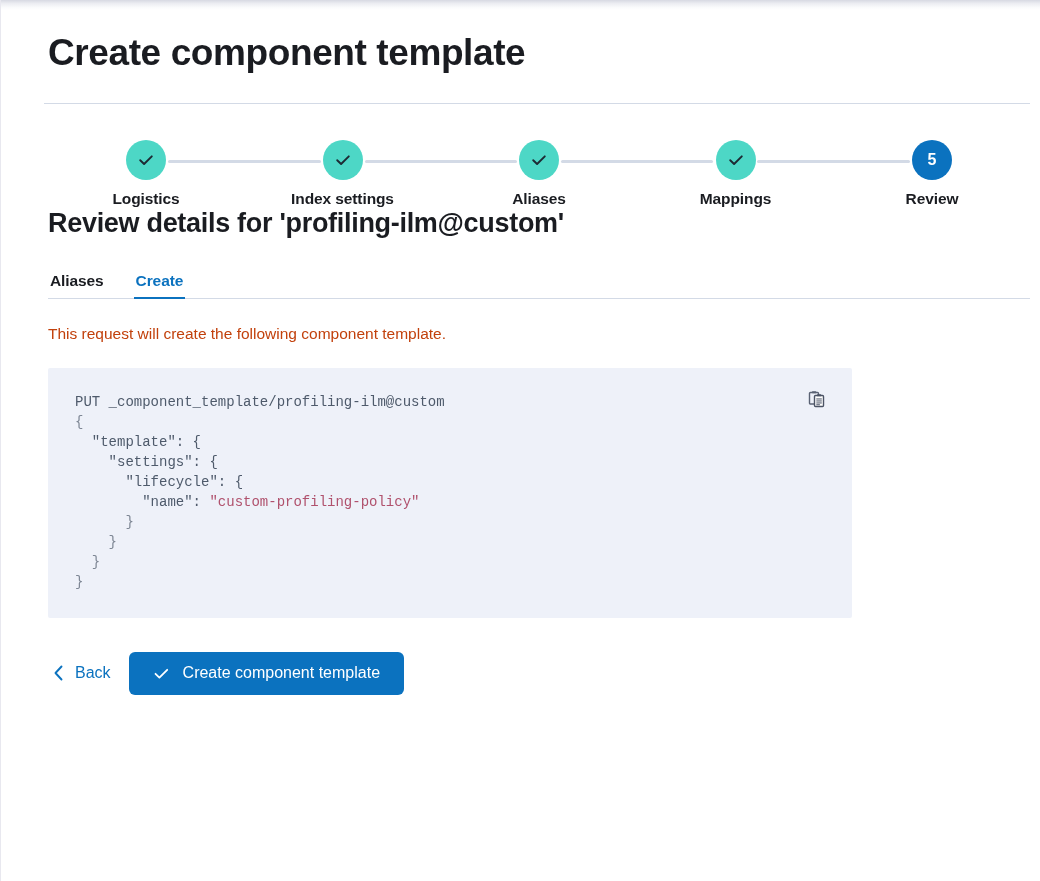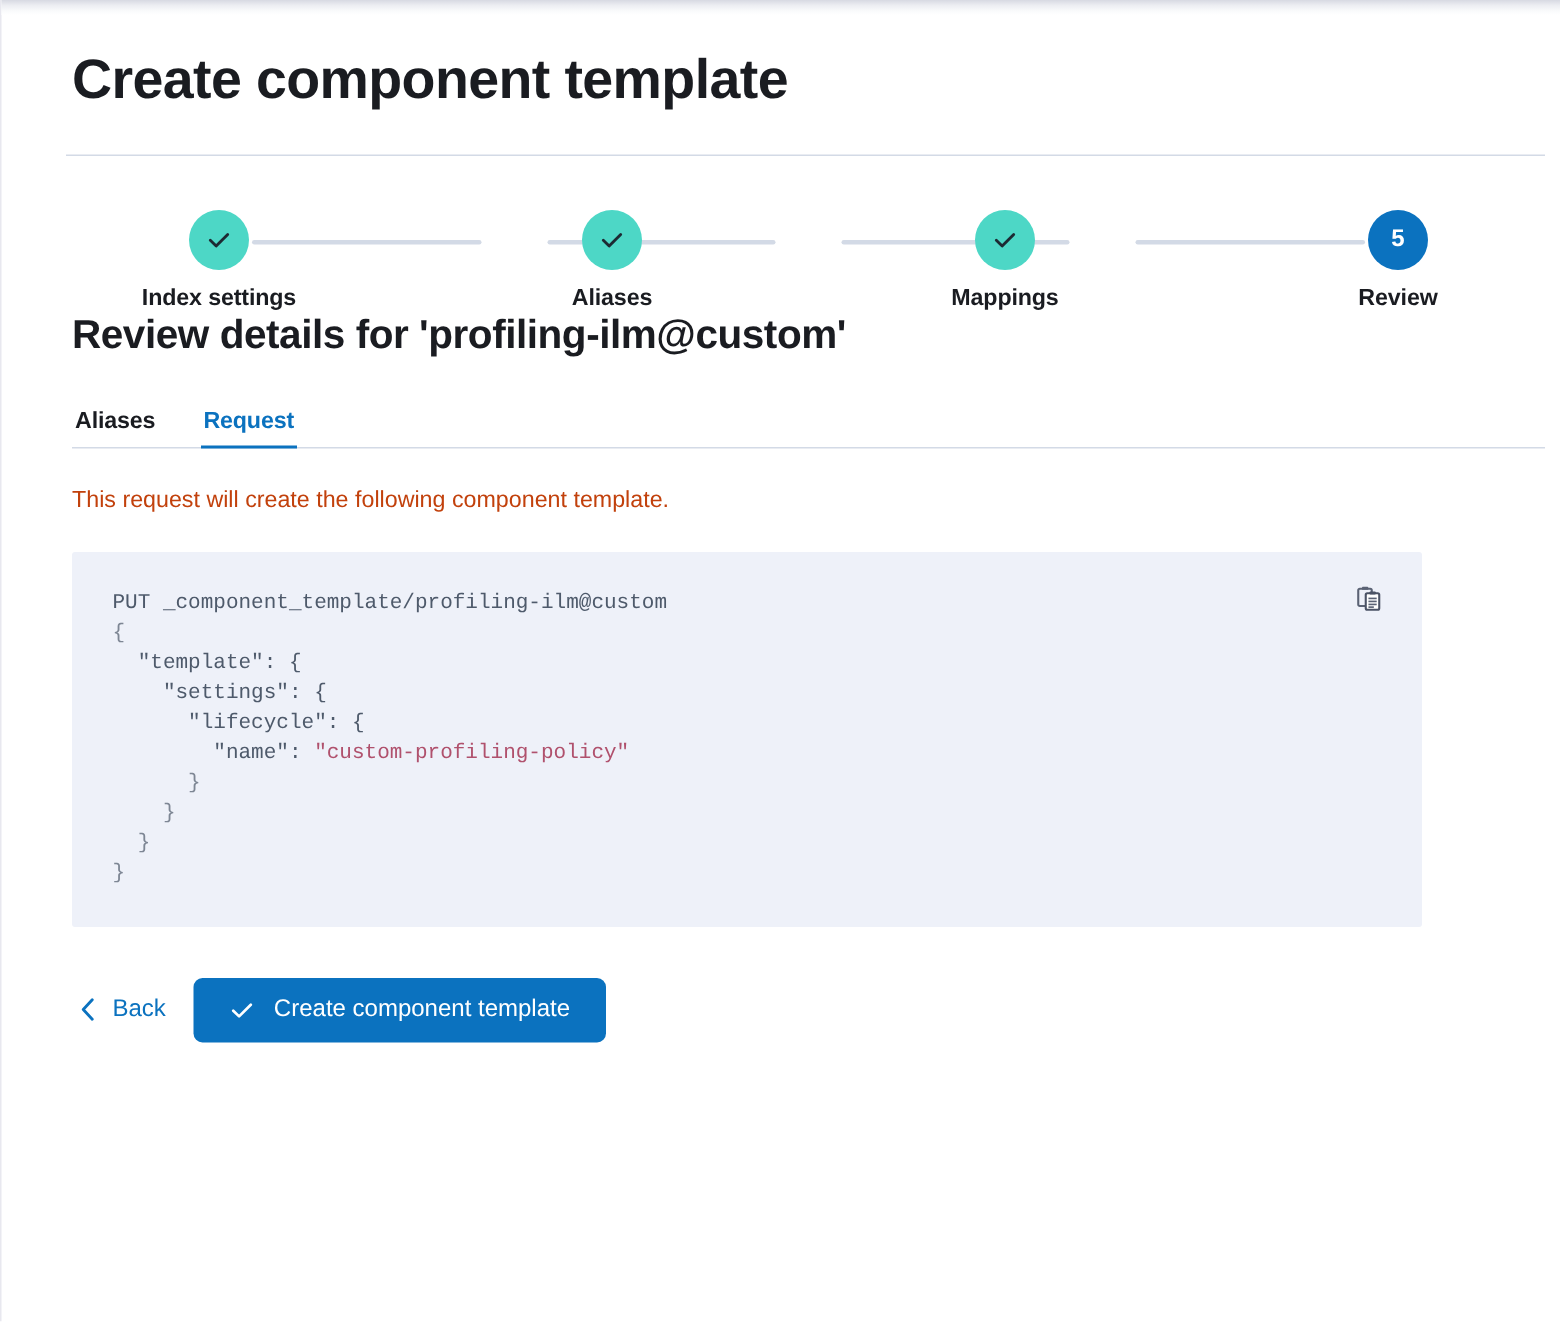--- a/index.html
+++ b/index.html
@@ -178,21 +178,21 @@
     margin: 24px 0 0 31px;
     font-size: 15.5px;
     color: #c2410c;
     line-height: 1.45;
   }
 
   
   .code-wrap {
     position: relative;
     margin: 22px 0 0 31px;
-    width: 900px;
+    width: 804px;
     background: #eef1f9;
     border-radius: 2px;
     padding: 24px 0 26px 0;
     box-sizing: border-box;
   }
   .code-block {
     margin: 0;
     padding: 0 60px 0 27px;
     font-family: "Liberation Mono", "DejaVu Sans Mono", monospace;
     font-size: 14px;
@@ -278,56 +278,66 @@
         </div>
       <div class="steps-row" id="steps-row">
           <div class="step">
             <div class="step-circle">
               <span style="display:inline-flex;">
                 <svg width="20" height="20" viewBox="0 0 20 20" aria-hidden="true">
                   <path d="M4.2 10.2 L8.1 14.0 L15.8 6.3" fill="none" stroke="#1d2a33" stroke-width="1.9" stroke-linecap="round" stroke-linejoin="round"></path>
                 </svg>
               </span>
             </div>
-            <div class="step-label">Index settings</div>
+            <div class="step-label">Logistics</div>
           </div>
           <div class="step">
             <div class="step-circle">
               <span style="display:inline-flex;">
                 <svg width="20" height="20" viewBox="0 0 20 20" aria-hidden="true">
                   <path d="M4.2 10.2 L8.1 14.0 L15.8 6.3" fill="none" stroke="#1d2a33" stroke-width="1.9" stroke-linecap="round" stroke-linejoin="round"></path>
                 </svg>
               </span>
             </div>
-            <div class="step-label">Aliases</div>
+            <div class="step-label">Index settings</div>
           </div>
           <div class="step">
             <div class="step-circle">
               <span style="display:inline-flex;">
                 <svg width="20" height="20" viewBox="0 0 20 20" aria-hidden="true">
                   <path d="M4.2 10.2 L8.1 14.0 L15.8 6.3" fill="none" stroke="#1d2a33" stroke-width="1.9" stroke-linecap="round" stroke-linejoin="round"></path>
                 </svg>
               </span>
             </div>
+            <div class="step-label">Aliases</div>
+          </div>
+          <div class="step">
+            <div class="step-circle">
+              <span style="display:inline-flex;">
+                <svg width="20" height="20" viewBox="0 0 20 20" aria-hidden="true">
+                  <path d="M4.2 10.2 L8.1 14.0 L15.8 6.3" fill="none" stroke="#1d2a33" stroke-width="1.9" stroke-linecap="round" stroke-linejoin="round"></path>
+                </svg>
+              </span>
+            </div>
             <div class="step-label">Mappings</div>
           </div>
           <div class="step">
             <div class="step-circle current">
               <span class="num">5</span>
             </div>
             <div class="step-label">Review</div>
           </div>
         </div>
     </div>
 
     <h2 class="section-title">Review details for 'profiling-ilm@custom'</h2>
 
     <div class="tabs" id="tabs-row">
         <button class="tab">Aliases</button>
-        <button class="tab active">Request</button>
+        <button class="tab active">Create</button>
       </div>
 
     <p class="request-desc">This request will create the following component template.</p>
 
     <div class="code-wrap">
       <pre class="code-block" id="code-block"><span class="code-line"><span class="tok-method">PUT _component_template/profiling-ilm@custom</span>
 </span><span class="code-line"><span class="tok-punct">{</span>
 </span><span class="code-line"><span class="tok-key">  "template": {</span>
 </span><span class="code-line"><span class="tok-key">    "settings": {</span>
 </span><span class="code-line"><span class="tok-key">      "lifecycle": {</span>

